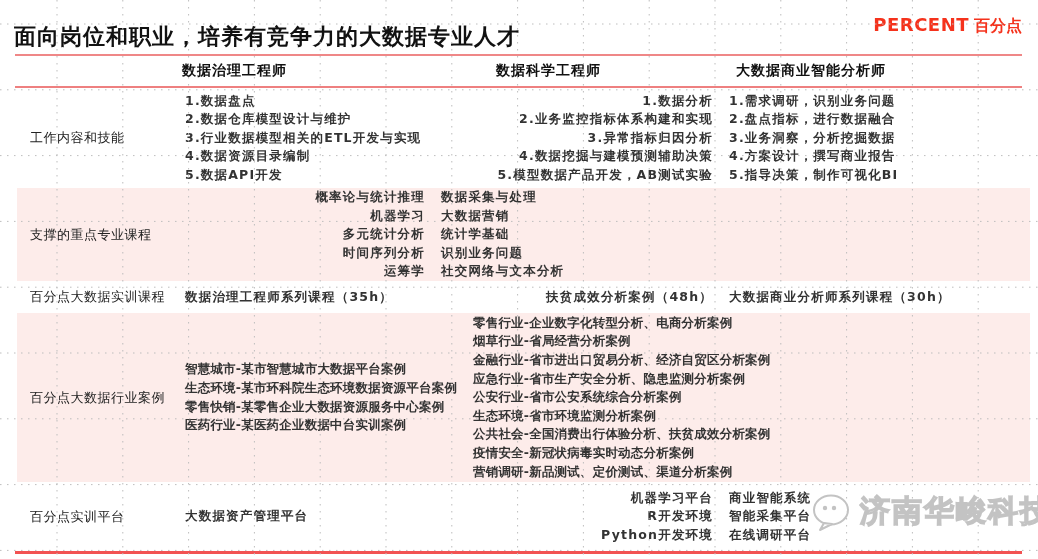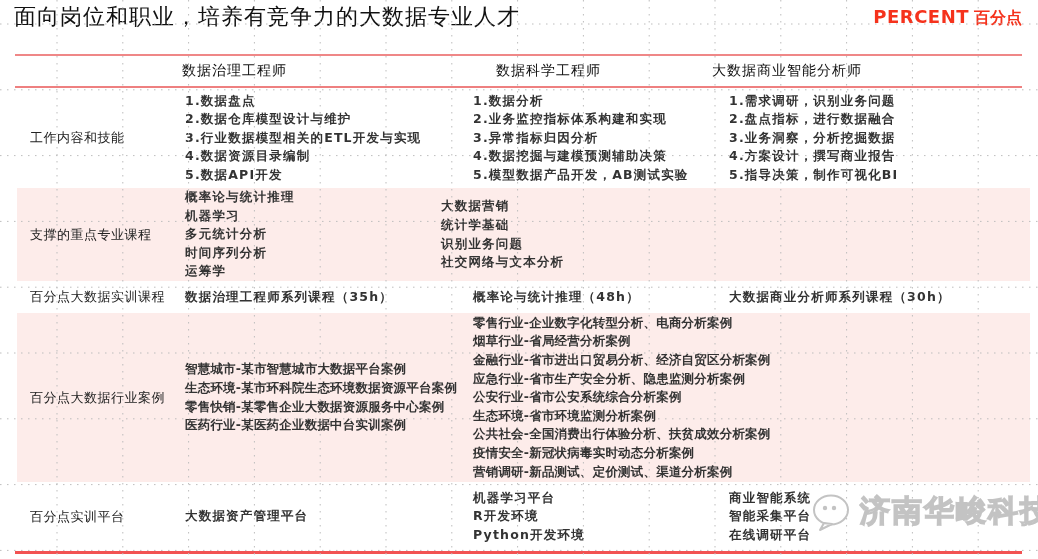--- a/index.html
+++ b/index.html
@@ -2,51 +2,51 @@
 <html><head>
 <meta charset="utf-8">
 <style>
   html,body{margin:0;padding:0;background:#888;}
   .page{
     position:relative;width:1038px;height:559px;background:#ffffff;
     font-family:"DejaVu Sans","Liberation Sans",sans-serif;
     overflow:hidden;color:#333;
   }
   .title{
-    position:absolute;left:14px;top:2px;font-size:22px;font-weight:normal;
+    position:absolute;left:14px;top:22px;font-size:22px;font-weight:bold;
     color:#111;letter-spacing:1px;white-space:nowrap;
   }
-  .logo{position:absolute;right:16px;top:6px;white-space:nowrap;margin-left:12px;}
+  .logo{position:absolute;right:16px;top:14px;white-space:nowrap;margin-left:12px;}
   .logo-en{font-size:18px;font-weight:800;color:#f5321c;letter-spacing:.5px;}
   .logo-zh{font-size:16px;font-weight:800;color:#f5321c;margin-left:5px;}
   .rule{position:absolute;left:15px;width:1007px;height:2px;}
   .rule-top{top:54px;background:#ef8787;}
   .rule-header{top:86px;background:#ee8080;}
   .rule-bottom{top:551px;background:#f25252;height:3px;}
   .colhead{
-    position:absolute;top:62px;font-size:14px;font-weight:normal;color:#111;
+    position:absolute;top:62px;font-size:14px;font-weight:bold;color:#111;
     letter-spacing:1px;white-space:nowrap;
   }
-  .h1{left:182px;} .h2{left:496px;} .h3{left:712px;}
+  .h1{left:182px;} .h2{left:496px;} .h3{left:736px;}
   .trow{
     position:absolute;left:17px;width:1013px;display:flex;align-items:stretch;
   }
   .trow.pink{background:#fdecea;}
   .rlabel{
     width:158px;box-sizing:border-box;padding-left:13px;display:flex;
     align-items:center;font-size:13px;color:#222;letter-spacing:.5px;
     white-space:nowrap;
   }
   .cell{
     box-sizing:border-box;padding:0 6px 0 10px;display:flex;
     flex-direction:column;justify-content:center;font-size:12.5px;
     line-height:18.6px;color:#333;letter-spacing:1.2px;white-space:nowrap;font-weight:bold;
   }
   .trow.tight .cell{letter-spacing:.2px;}
-  .c1{width:288px;} .c2{width:256px;} .c3{flex:1;}
+  .c1{width:288px;} .c2{width:256px;align-items:flex-end;} .c3{flex:1;}
   #grid{position:absolute;left:0;top:0;z-index:3;pointer-events:none;}
   .wm{
     position:absolute;left:810px;top:491px;z-index:5;display:flex;
     align-items:center;gap:4px;
   }
   .wm-text{
     font-size:30px;font-weight:bold;color:rgba(255,255,255,.92);
     -webkit-text-stroke:1.3px #c3c3c3;letter-spacing:2px;white-space:nowrap;
     text-shadow:0 0 1px #cccccc;
   }
@@ -103,34 +103,35 @@
   <div class="trow r1 pink">
     <div class="rlabel">支撑的重点专业课程</div>
     <div class="cell c2">
         <div>概率论与统计推理</div>
         <div>机器学习</div>
         <div>多元统计分析</div>
         <div>时间序列分析</div>
         <div>运筹学</div>
       </div>
     <div class="cell c3">
+        <div>数据采集与处理</div>
         <div>大数据营销</div>
         <div>统计学基础</div>
         <div>识别业务问题</div>
         <div>社交网络与文本分析</div>
       </div>
   </div>
 
   <div class="trow r2">
     <div class="rlabel">百分点大数据实训课程</div>
     <div class="cell c1">
         <div>数据治理工程师系列课程（35h）</div>
       </div>
     <div class="cell c2">
-        <div>概率论与统计推理（48h）</div>
+        <div>扶贫成效分析案例（48h）</div>
       </div>
     <div class="cell c3">
         <div>大数据商业分析师系列课程（30h）</div>
       </div>
   </div>
 
   <div class="trow r3 pink tight">
     <div class="rlabel">百分点大数据行业案例</div>
     <div class="cell c1">
         <div>智慧城市-某市智慧城市大数据平台案例</div>

